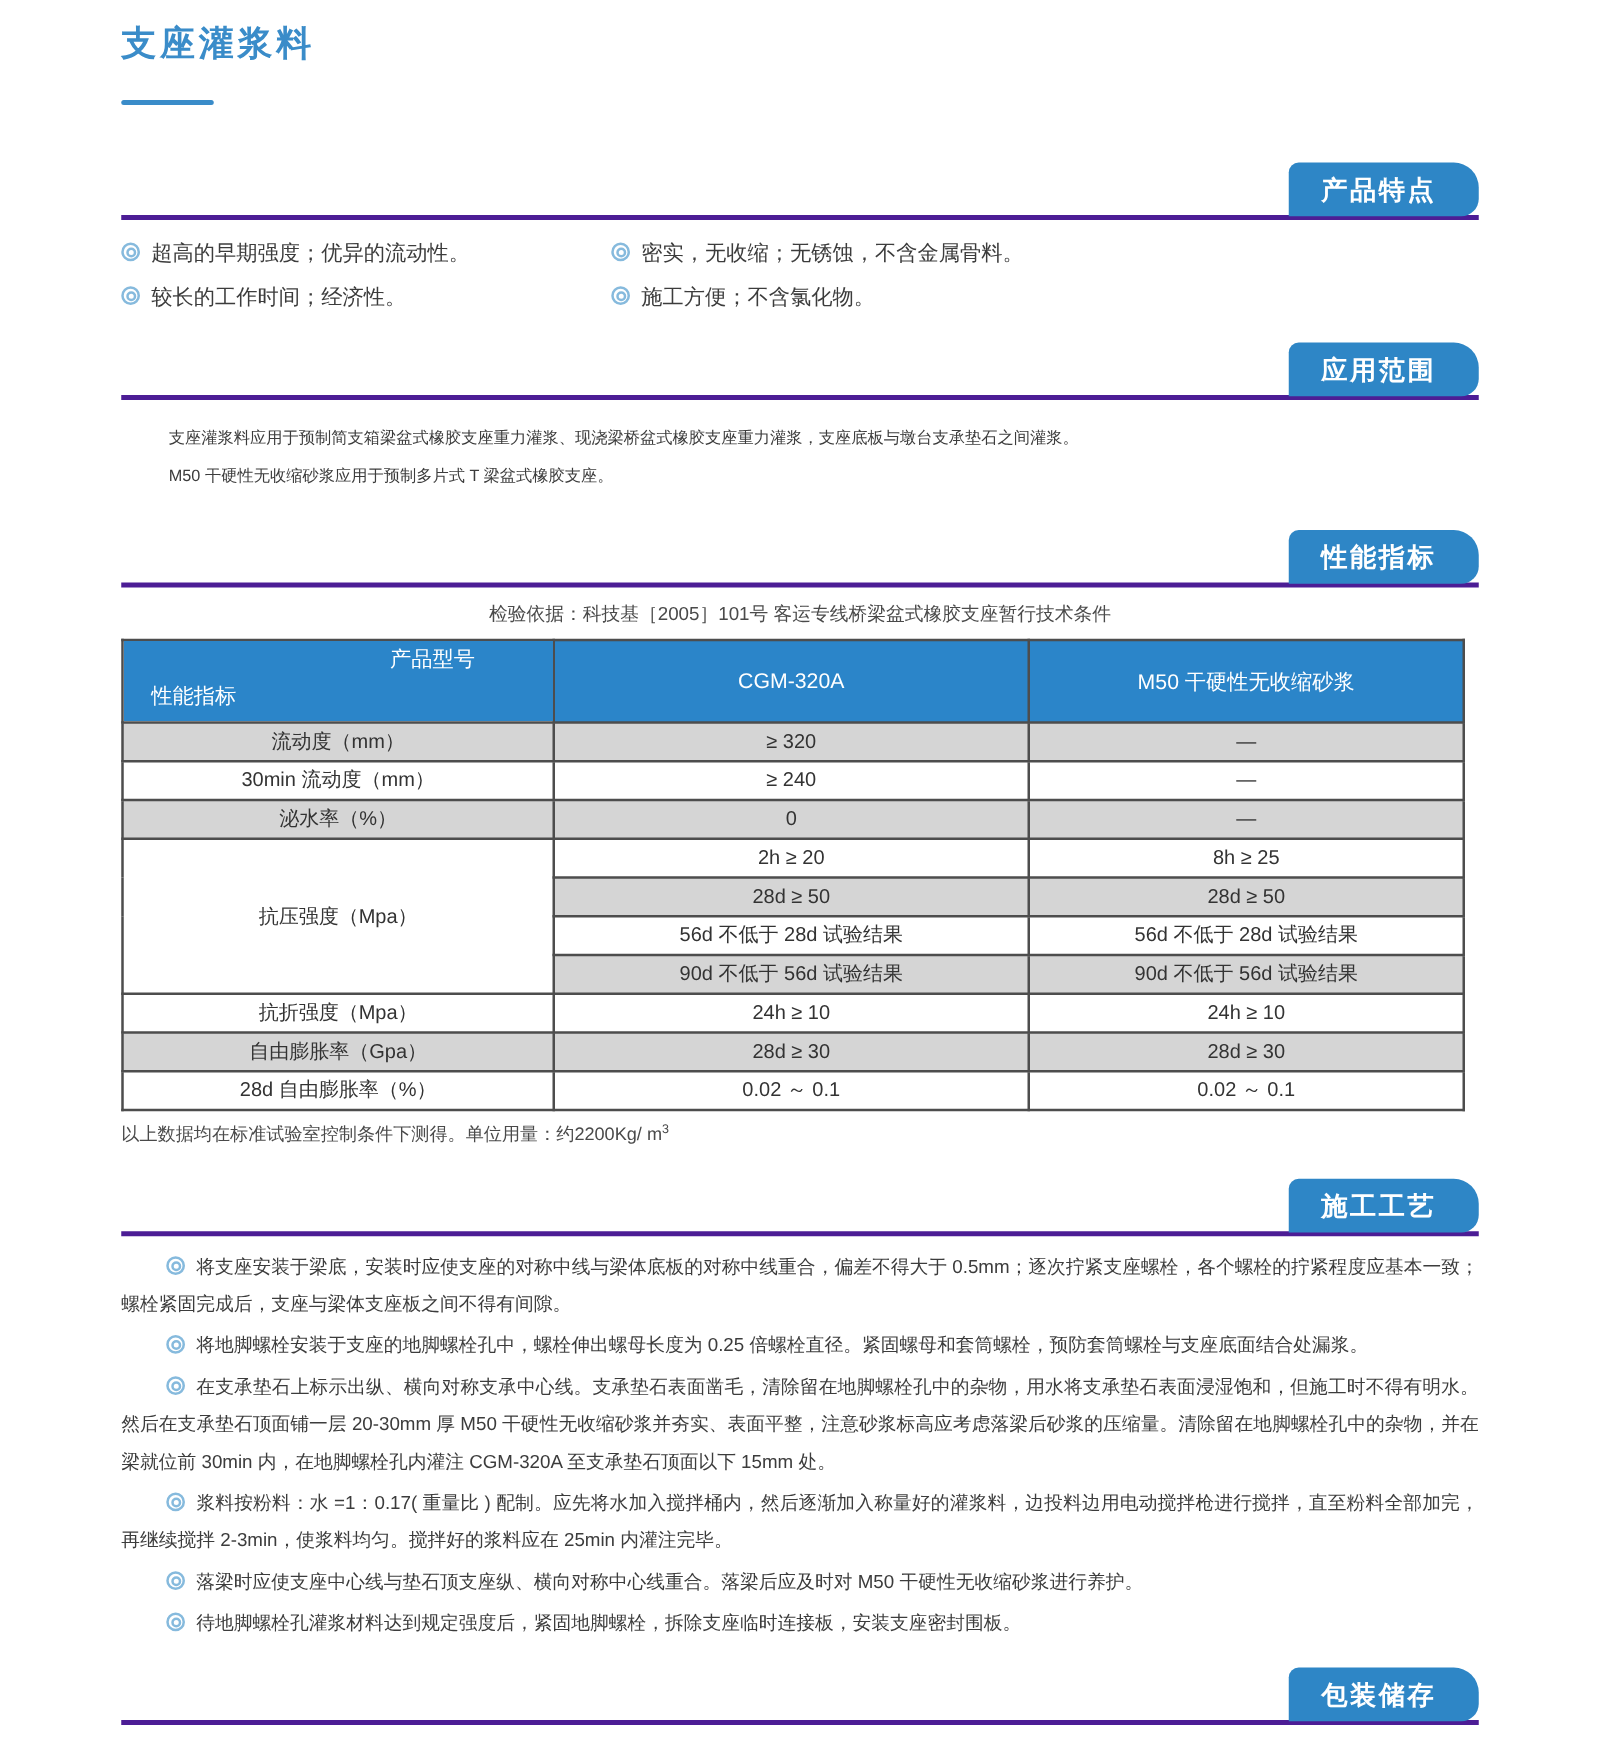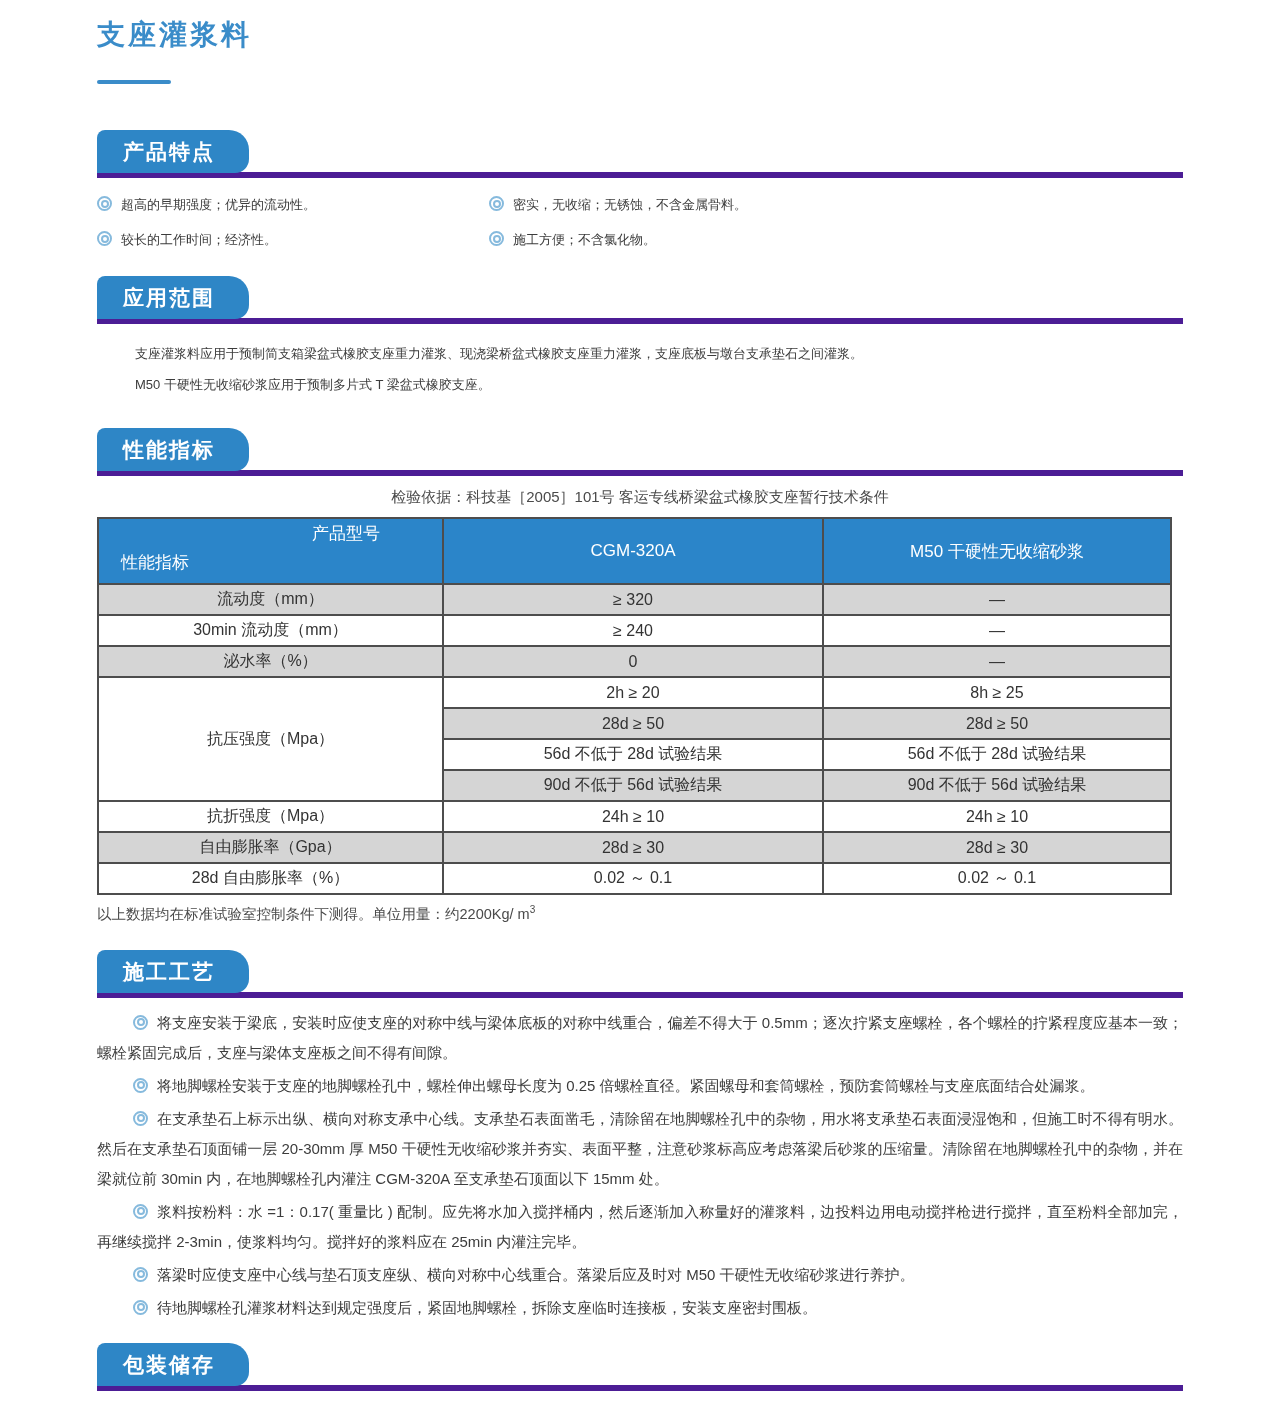--- a/index.html
+++ b/index.html
@@ -29,21 +29,22 @@
     height: 4px;
     background: #3a8cc9;
     border-radius: 2px;
     margin-top: 28px;
   }
 
   
   .section-header {
     position: relative;
     margin-top: 46px;
-    border-bottom: 6px solid #4c1d95;
+    border-bottom: 4px solid #4c1d95;
+    text-align: right;
   }
   .section-badge {
     display: inline-block;
     background: #2e86c6;
     color: #ffffff;
     font-size: 21px;
     font-weight: bold;
     letter-spacing: 2px;
     padding: 8px 34px 7px 26px;
     border-radius: 8px 20px 14px 0;
@@ -70,21 +71,21 @@
     border-radius: 50%;
     transform: translate(-50%, -50%);
   }
 
   
   .features {
     margin-top: 14px;
     display: grid;
     grid-template-columns: 392px 1fr;
     row-gap: 10px;
-    font-size: 13px;
+    font-size: 17px;
   }
   .feature-item { display: flex; gap: 9px; line-height: 25px; }
 
   
   .app-text { margin-top: 14px; font-size: 13px; line-height: 31px; padding: 0 2px 0 38px; }
 
   
   .perf-note { margin-top: 12px; text-align: center; font-size: 15px; color: #4a4a4a; }
   table.perf {
     margin-top: 10px;

